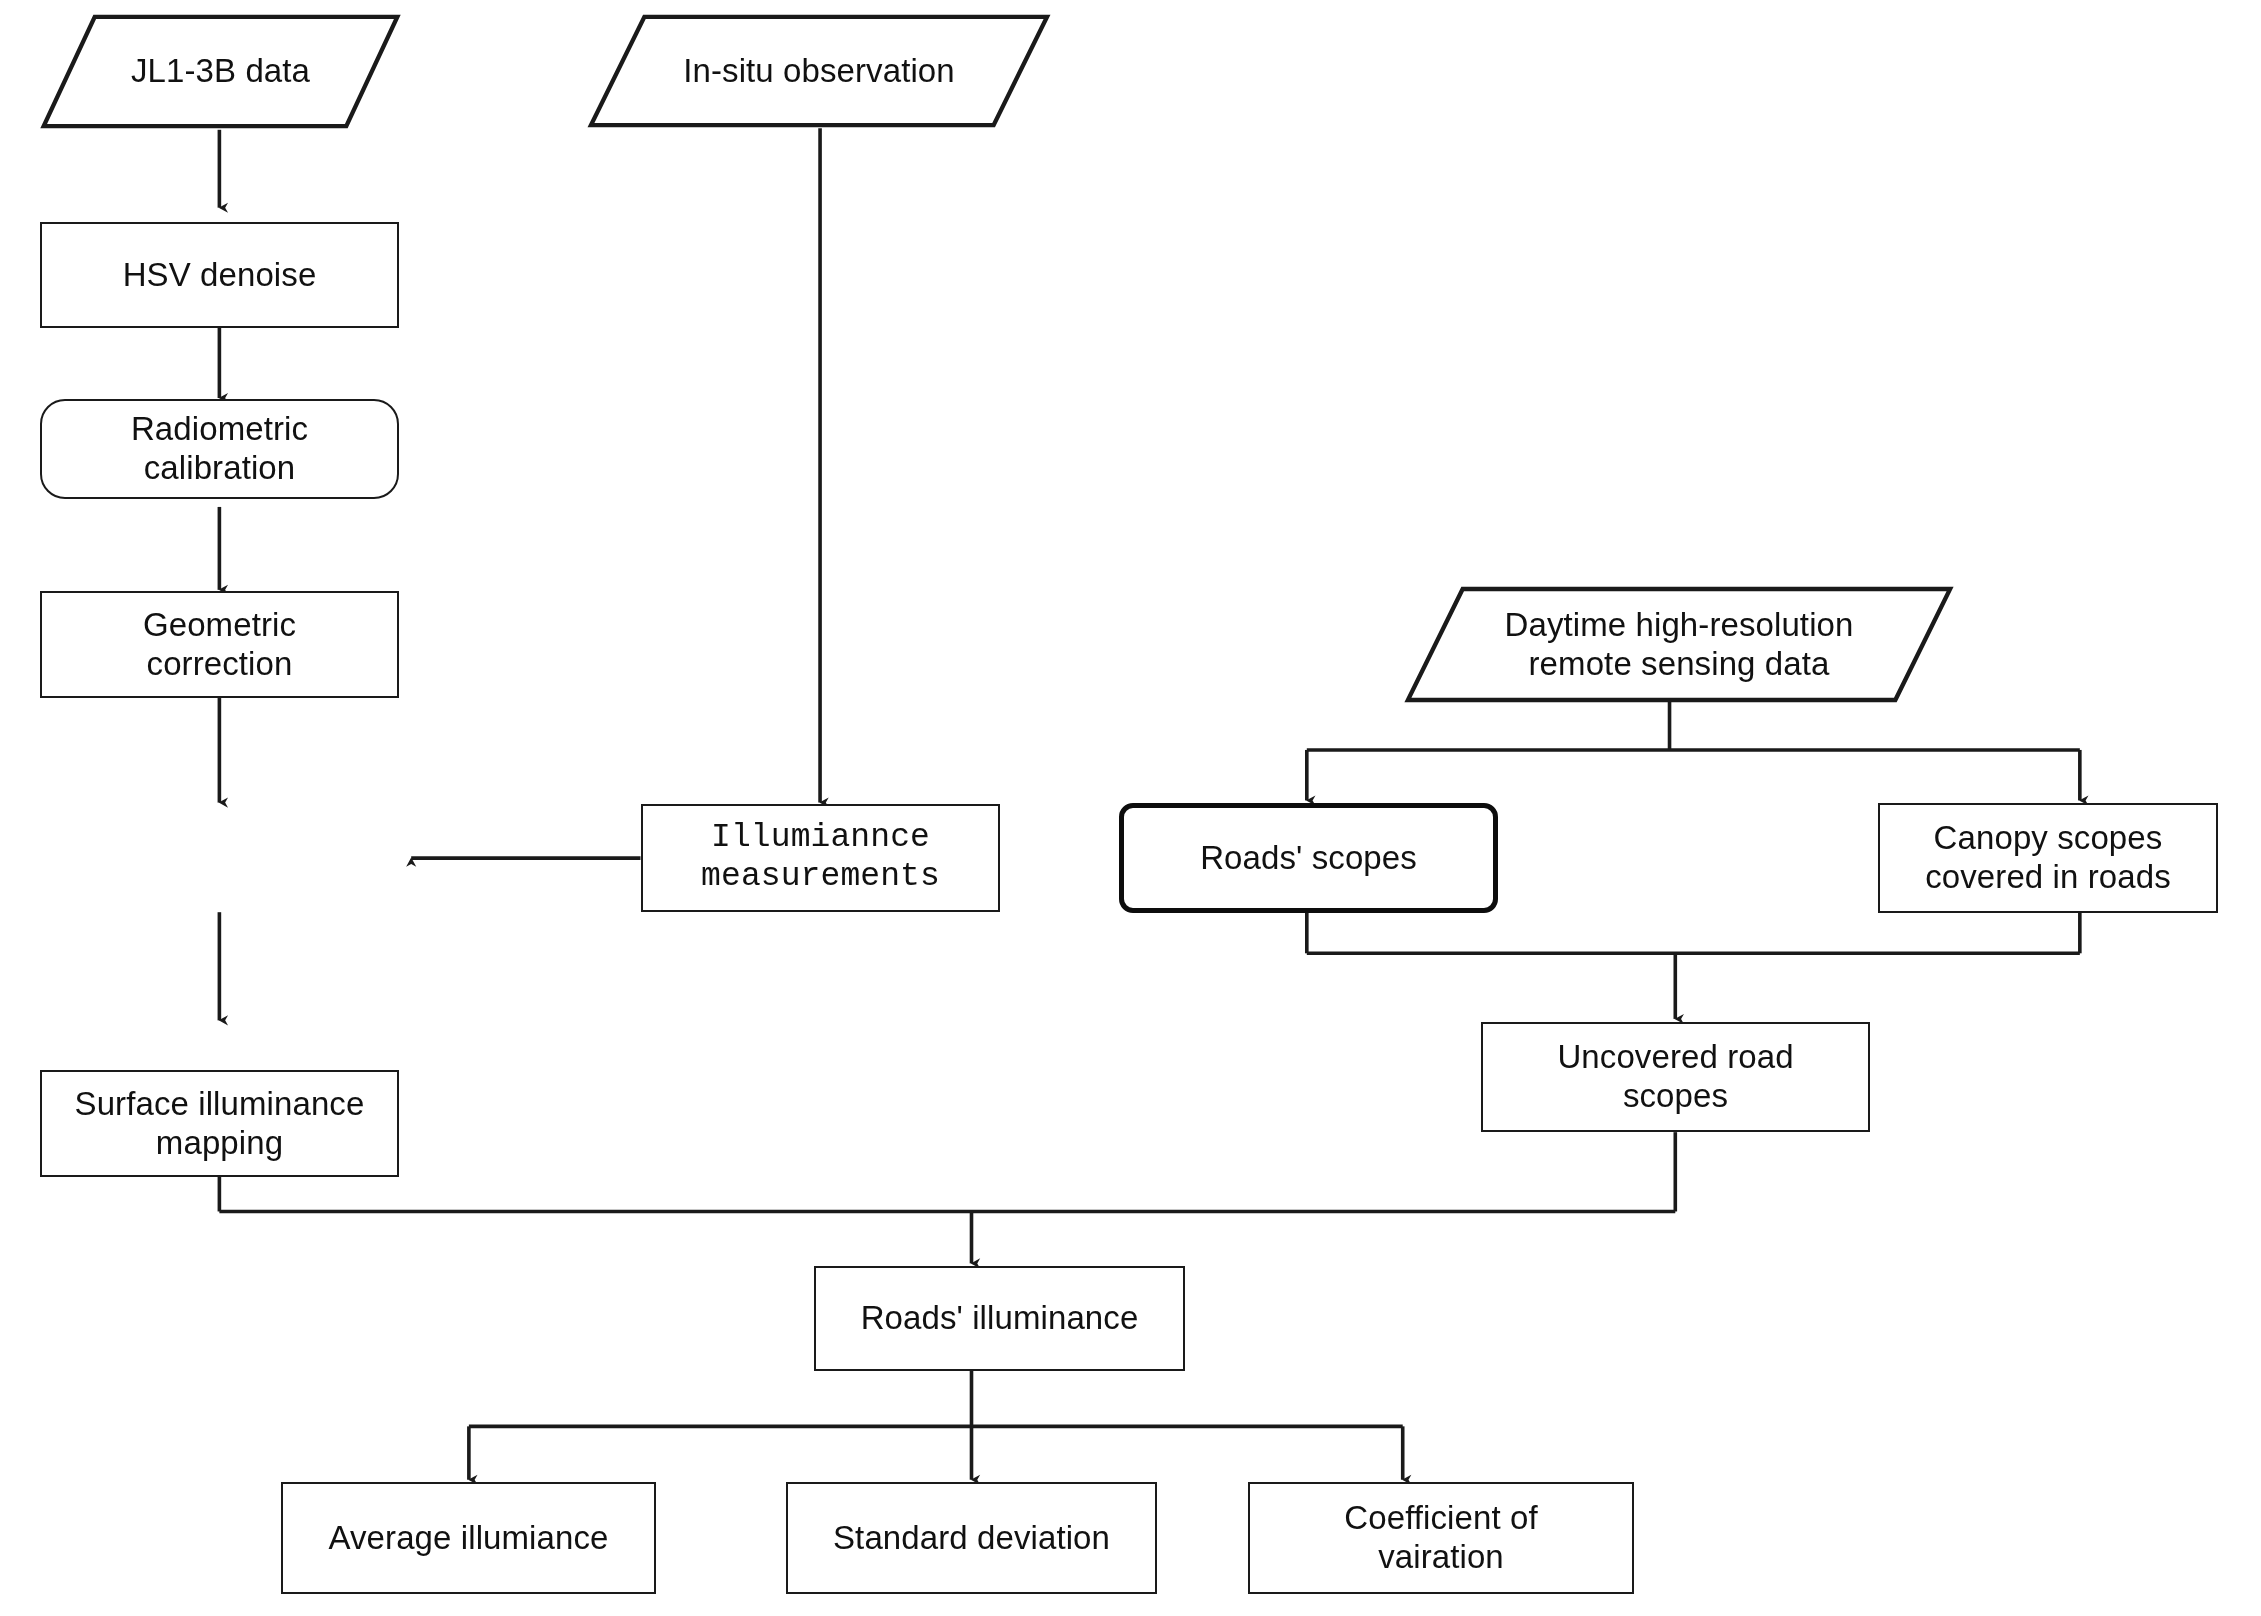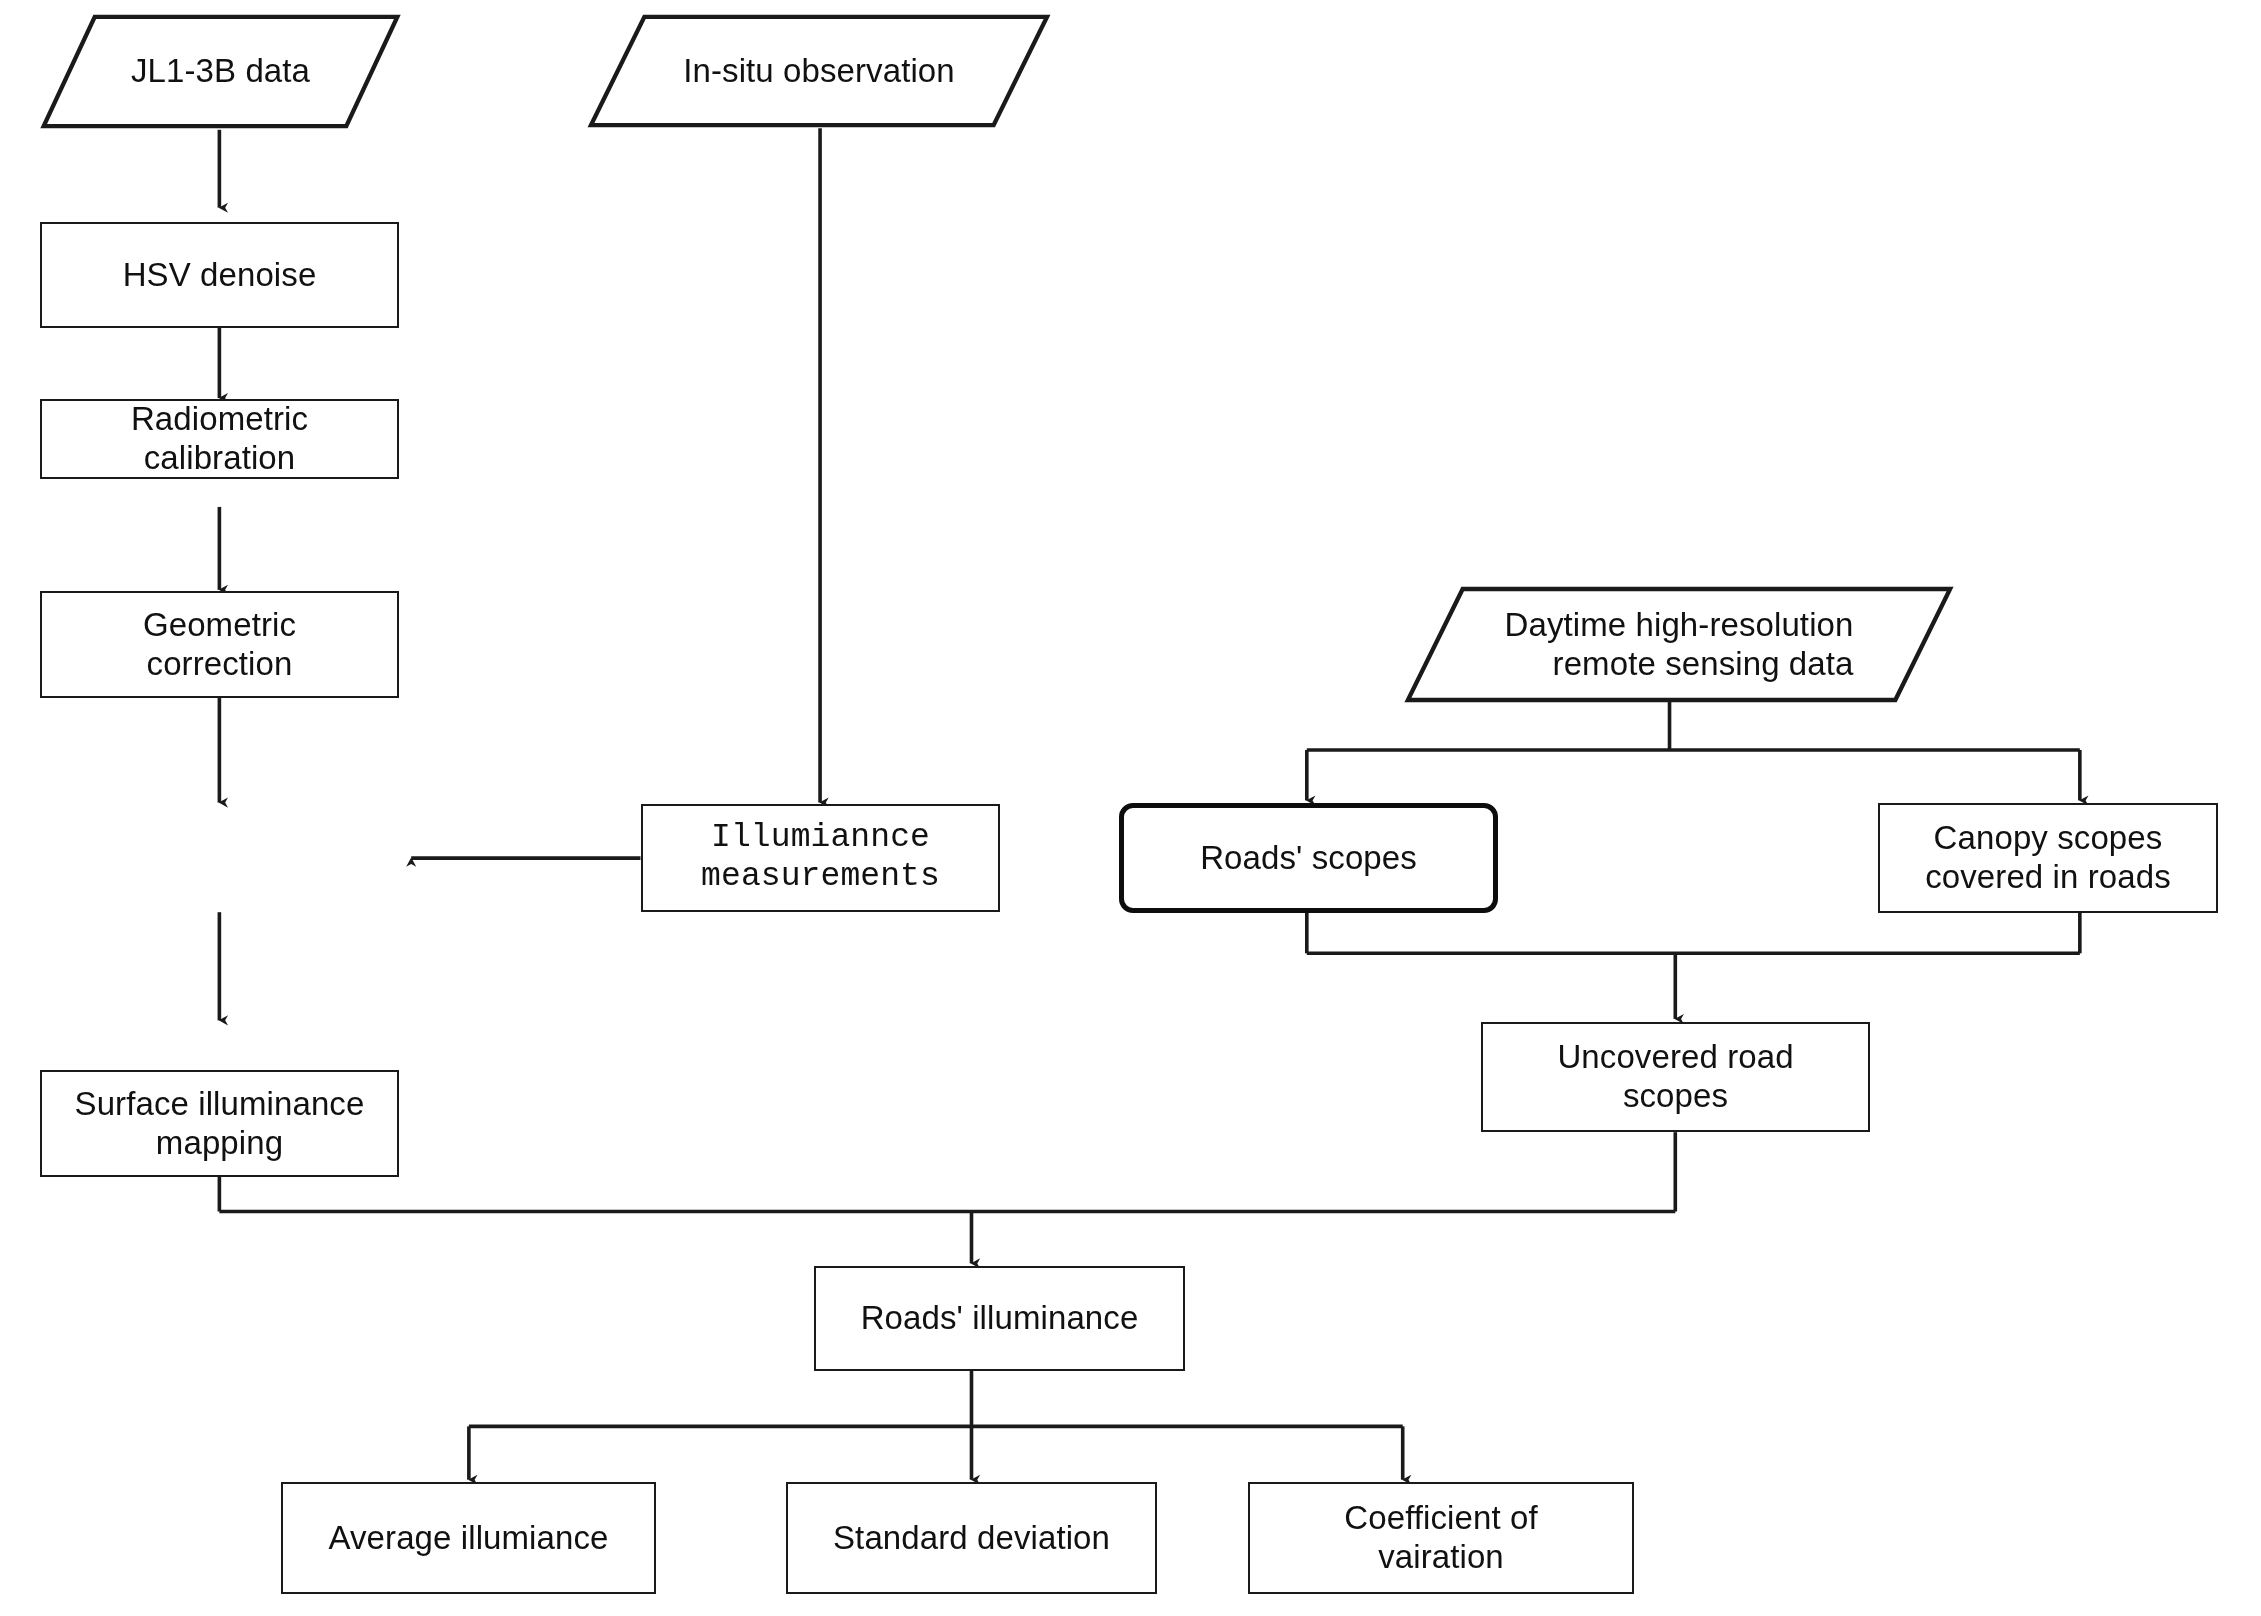--- a/index.html
+++ b/index.html
@@ -52,21 +52,21 @@
     left: 0;
     overflow: visible;
   }
   .para-label {
     position: absolute;
     top: 0; left: 0;
     width: 100%; height: 100%;
     display: flex;
     align-items: center;
     justify-content: center;
-    text-align: right;
+    text-align: center;
     color: #111111;
     white-space: pre-line;
     line-height: 1.18;
     letter-spacing: 0.1px;
   }
 </style>
 </head>
 <body>
 
 <div id="canvas">
@@ -136,21 +136,21 @@
   <div class="para-wrap" style="left:1405px; top:586px; width:548px; height:117px; font-size:33px;">
     <svg width="548" height="117" viewBox="0 0 760 162" xmlns="http://www.w3.org/2000/svg">
       <polygon points="80,4 756,4 680,158 4,158" fill="#ffffff" stroke="#1a1a1a" stroke-width="6"></polygon>
     </svg>
     <div class="para-label">Daytime high-resolution
 remote sensing data</div>
   </div>
 
   <div class="node rect" style="left:40px; top:209px; width:359px; height:106px; font-size:33px;margin-top:13px;">HSV denoise</div>
 
-  <div class="node rect" style="left:40px; top:399px; width:359px; height:80px; font-size:33px;">Radiometric
+  <div class="node rect" style="left:40px; top:399px; width:359px; height:100px; font-size:33px;border-radius:25px;">Radiometric
 calibration</div>
 
   <div class="node rect" style="left:40px; top:591px; width:359px; height:107px; font-size:33px;">Geometric
 correction</div>
 
 
   <div class="node rect" style="left:641px; top:804px; width:359px; height:108px; font-size:33px;font-family:Liberation Mono, monospace;">Illumiannce
 measurements</div>
 
   <div class="node rect-bold" style="left:1119px; top:803px; width:379px; height:110px; font-size:33px;border-radius:14px;">Roads' scopes</div>

